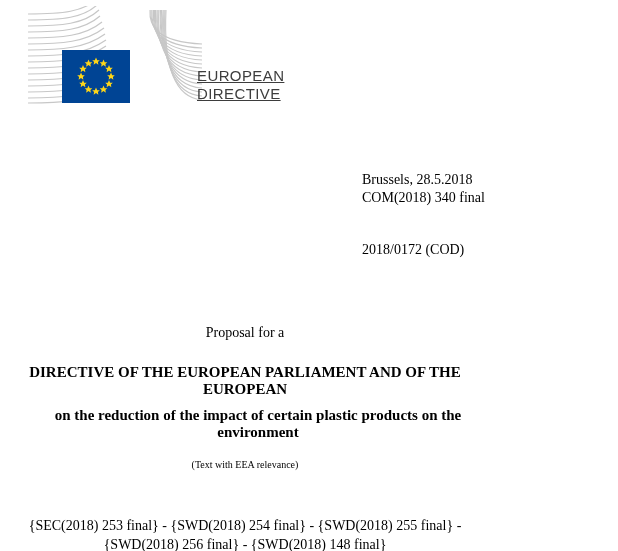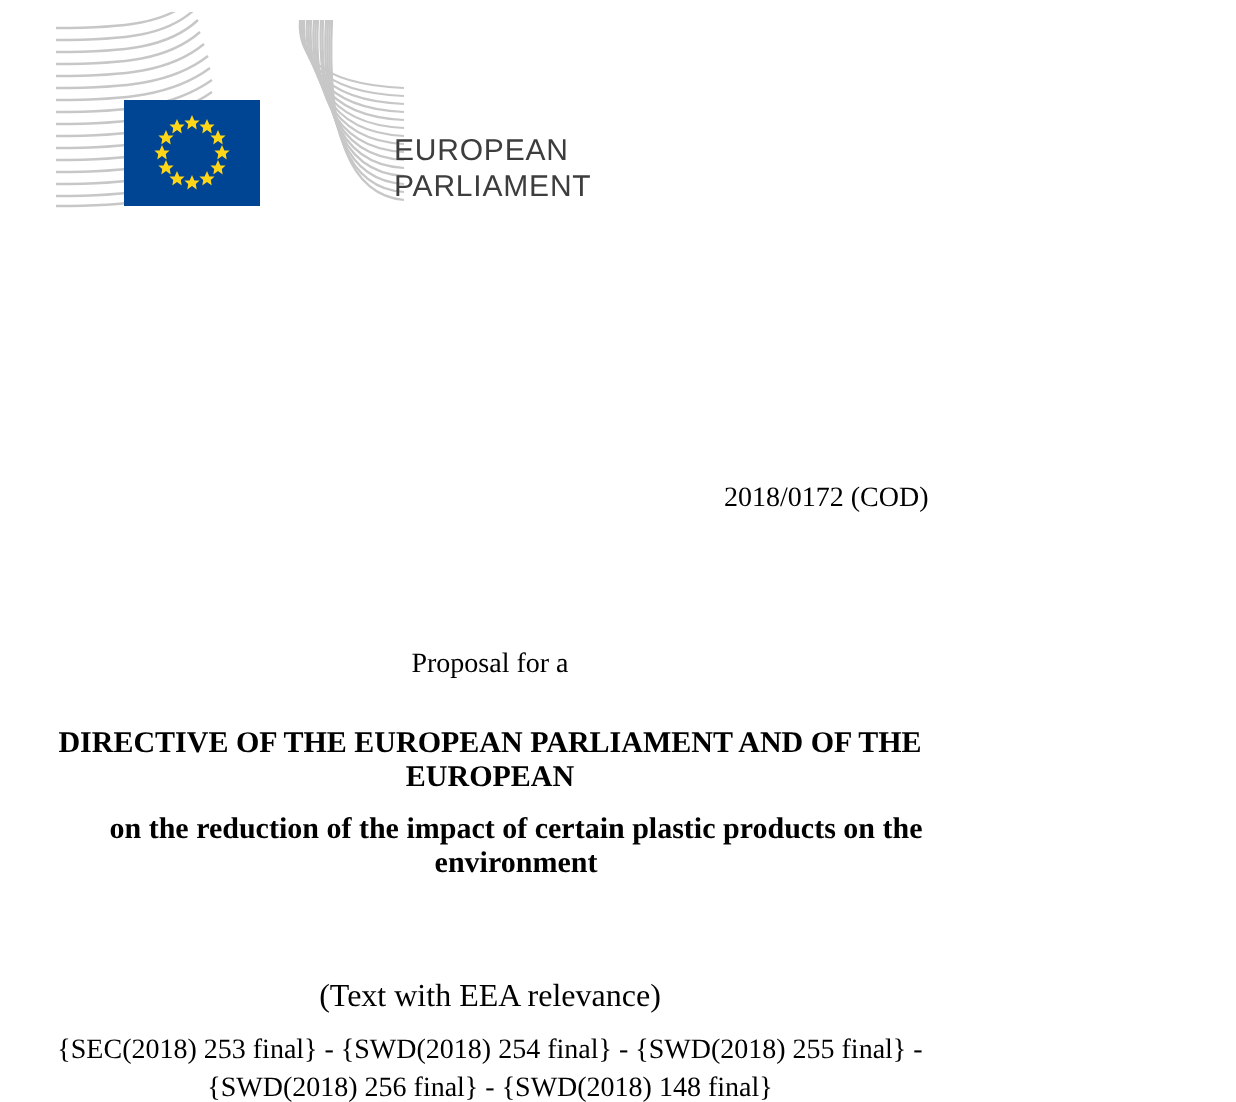--- a/index.html
+++ b/index.html
@@ -22,20 +22,21 @@
   }
   .wordmark {
     position: absolute;
     left: 197px;
     top: 67px;
     font-family: "Liberation Sans", sans-serif;
     font-size: 15px;
     line-height: 18px;
     letter-spacing: 0.4px;
     color: #3d3d3d;
+    text-decoration: underline;
   }
   .date-block {
     position: absolute;
     left: 362px;
     top: 171px;
     font-size: 14px;
     line-height: 18px;
     white-space: nowrap;
   }
   .procedure {
@@ -48,21 +49,21 @@
   }
   .centered {
     position: absolute;
     left: 0;
     width: 490px;
     text-align: center;
   }
   .proposal-intro { top: 325px; font-size: 14px; }
   .doc-title     { top: 364px; font-size: 15px; font-weight: bold; }
   .doc-subtitle  { top: 407px; font-size: 15px; font-weight: bold; padding-left: 26px; }
-  .eea-note      { top: 490px; font-size: 16px; text-align: center; }
+  .eea-note      { top: 459px; font-size: 10px; text-align: center; }
   .related-docs  { top: 516px; font-size: 14px; line-height: 19px; }
 </style>
 </head>
 <body>
 
 <div class="page">
 
   <svg class="logo" viewBox="0 0 175 104" aria-hidden="true">
     <defs>
       <polygon id="star" points="0,-4 1.18,-1.24 3.8,-1.24 1.9,0.47 2.35,3.24 0,1.5 -2.35,3.24 -1.9,0.47 -3.8,-1.24 -1.18,-1.24"></polygon>
@@ -119,23 +120,27 @@
         <use href="#star" x="55" y="78"></use>
         <use href="#star" x="53" y="70.5"></use>
         <use href="#star" x="55" y="63"></use>
         <use href="#star" x="60.5" y="57.5"></use>
       </g>
     </g>
   </svg>
 
   <div class="wordmark">
     <div>EUROPEAN</div>
-    <div>PARLIAMENT</div>
+    <div>DIRECTIVE</div>
   </div>
 
+  <div class="date-block">
+    <div>Brussels, 28.5.2018</div>
+    <div>COM(2018) 340 final</div>
+  </div>
 
   <div class="procedure">2018/0172 (COD)</div>
 
   <div class="centered proposal-intro">Proposal for a</div>
 
   <div class="centered doc-title">DIRECTIVE OF THE EUROPEAN PARLIAMENT AND OF THE EUROPEAN</div>
 
   <div class="centered doc-subtitle">on the reduction of the impact of certain plastic products on the environment</div>
 
   <div class="centered eea-note">(Text with EEA relevance)</div>

